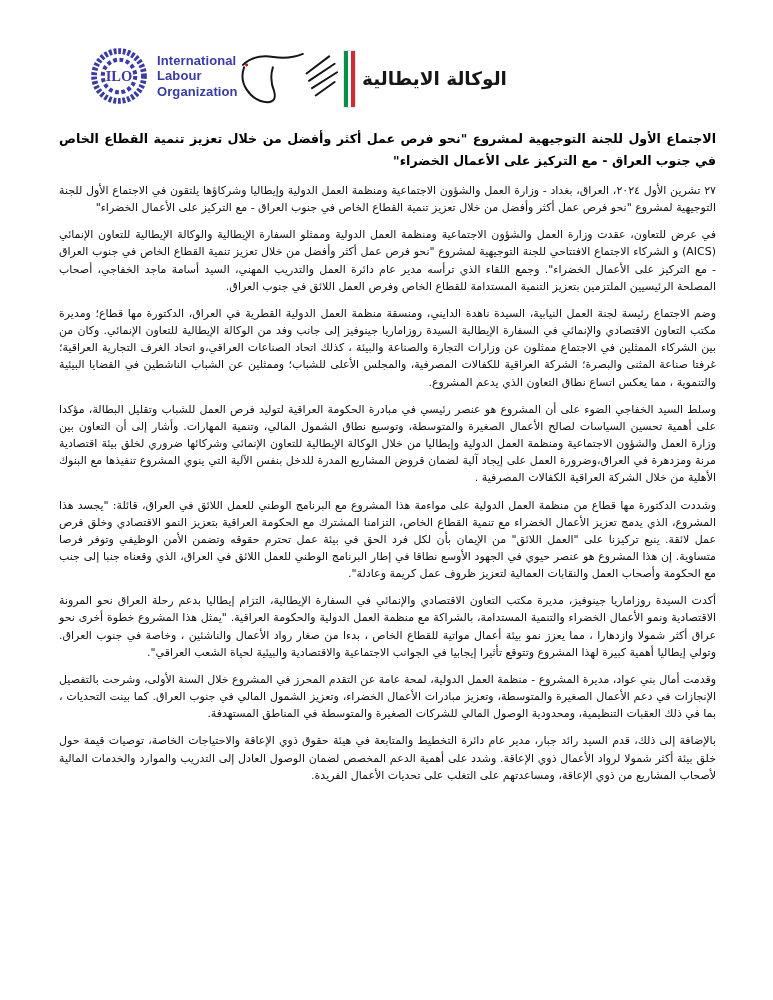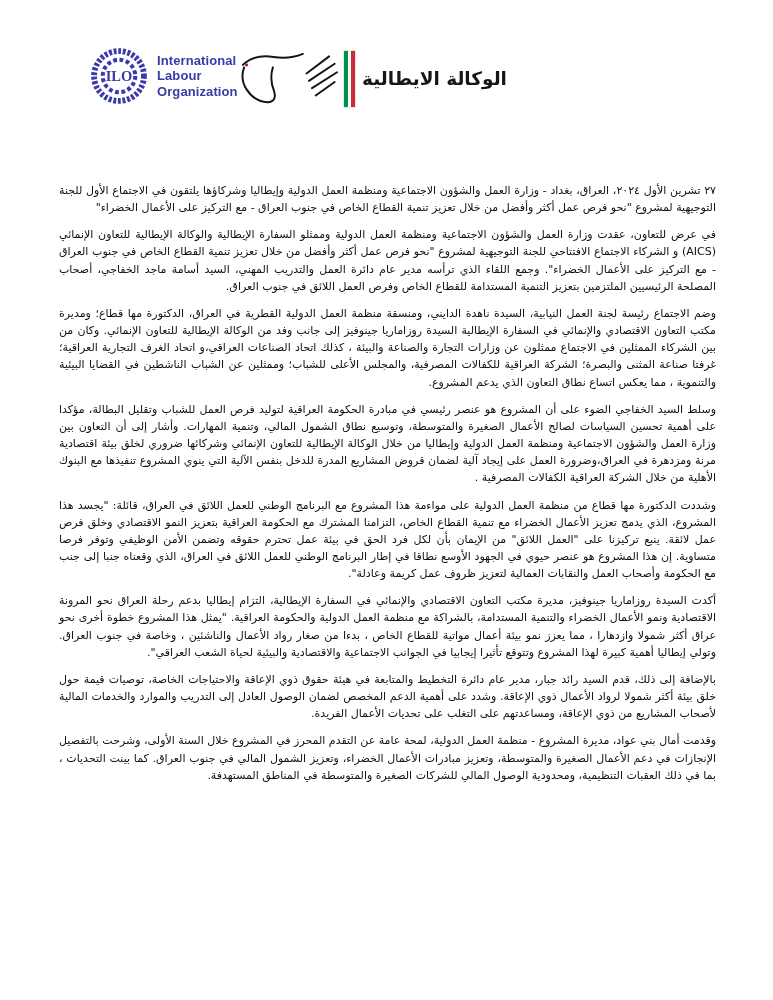--- a/index.html
+++ b/index.html
@@ -109,25 +109,26 @@
     <div class="flag-bar">
       <span style="background:#009246"></span>
       <span style="background:#ffffff"></span>
       <span style="background:#ce2b37"></span>
     </div>
     <div class="aics-text">
       <div>الوكالة الايطالية</div>
     </div>
   </div>
 
+  <h1 class="doc-title">الاجتماع الأول للجنة التوجيهية لمشروع "نحو فرص عمل أكثر وأفضل من خلال تعزيز تنمية القطاع الخاص في جنوب العراق - مع التركيز على الأعمال الخضراء"</h1>
 
   <main class="doc-body">
     <p>٢٧ تشرين الأول ٢٠٢٤، العراق، بغداد - وزارة العمل والشؤون الاجتماعية ومنظمة العمل الدولية وإيطاليا وشركاؤها يلتقون في الاجتماع الأول للجنة التوجيهية لمشروع "نحو فرص عمل أكثر وأفضل من خلال تعزيز تنمية القطاع الخاص في جنوب العراق - مع التركيز على الأعمال الخضراء"</p>
     <p>في عرض للتعاون، عقدت وزارة العمل والشؤون الاجتماعية ومنظمة العمل الدولية وممثلو السفارة الإيطالية والوكالة الإيطالية للتعاون الإنمائي (AICS) و الشركاء الاجتماع الافتتاحي للجنة التوجيهية لمشروع "نحو فرص عمل أكثر وأفضل من خلال تعزيز تنمية القطاع الخاص في جنوب العراق - مع التركيز على الأعمال الخضراء". وجمع اللقاء الذي ترأسه مدير عام دائرة العمل والتدريب المهني، السيد أسامة ماجد الخفاجي، أصحاب المصلحة الرئيسيين الملتزمين بتعزيز التنمية المستدامة للقطاع الخاص وفرص العمل اللائق في جنوب العراق.</p>
     <p>وضم الاجتماع رئيسة لجنة العمل النيابية، السيدة ناهدة الدايني، ومنسقة منظمة العمل الدولية القطرية في العراق، الدكتورة مها قطاع؛ ومديرة مكتب التعاون الاقتصادي والإنمائي في السفارة الإيطالية السيدة روزاماريا جينوفيز إلى جانب وفد من الوكالة الإيطالية للتعاون الإنمائي. وكان من بين الشركاء الممثلين في الاجتماع ممثلون عن وزارات التجارة والصناعة والبيئة ، كذلك اتحاد الصناعات العراقي،و اتحاد الغرف التجارية العراقية؛ غرفتا صناعة المثنى والبصرة؛ الشركة العراقية للكفالات المصرفية، والمجلس الأعلى للشباب؛ وممثلين عن الشباب الناشطين في القضايا البيئية والتنموية ، مما يعكس اتساع نطاق التعاون الذي يدعم المشروع.</p>
     <p>وسلط السيد الخفاجي الضوء على أن المشروع هو عنصر رئيسي في مبادرة الحكومة العراقية لتوليد فرص العمل للشباب وتقليل البطالة، مؤكدا على أهمية تحسين السياسات لصالح الأعمال الصغيرة والمتوسطة، وتوسيع نطاق الشمول المالي، وتنمية المهارات. وأشار إلى أن التعاون بين وزارة العمل والشؤون الاجتماعية ومنظمة العمل الدولية وإيطاليا من خلال الوكالة الإيطالية للتعاون الإنمائي وشركائها ضروري لخلق بيئة اقتصادية مرنة ومزدهرة في العراق،وضرورة العمل على إيجاد آلية لضمان قروض المشاريع المدرة للدخل بنفس الآلية التي ينوي المشروع تنفيذها مع البنوك الأهلية من خلال الشركة العراقية الكفالات المصرفية .</p>
     <p>وشددت الدكتورة مها قطاع من منظمة العمل الدولية على مواءمة هذا المشروع مع البرنامج الوطني للعمل اللائق في العراق، قائلة: "يجسد هذا المشروع، الذي يدمج تعزيز الأعمال الخضراء مع تنمية القطاع الخاص، التزامنا المشترك مع الحكومة العراقية بتعزيز النمو الاقتصادي وخلق فرص عمل لائقة. ينبع تركيزنا على "العمل اللائق" من الإيمان بأن لكل فرد الحق في بيئة عمل تحترم حقوقه وتضمن الأمن الوظيفي وتوفر فرصا متساوية. إن هذا المشروع هو عنصر حيوي في الجهود الأوسع نطاقا في إطار البرنامج الوطني للعمل اللائق في العراق، الذي وقعناه جنبا إلى جنب مع الحكومة وأصحاب العمل والنقابات العمالية لتعزيز ظروف عمل كريمة وعادلة".</p>
     <p>أكدت السيدة روزاماريا جينوفيز، مديرة مكتب التعاون الاقتصادي والإنمائي في السفارة الإيطالية، التزام إيطاليا بدعم رحلة العراق نحو المرونة الاقتصادية ونمو الأعمال الخضراء والتنمية المستدامة، بالشراكة مع منظمة العمل الدولية والحكومة العراقية. "يمثل هذا المشروع خطوة أخرى نحو عراق أكثر شمولا وازدهارا ، مما يعزز نمو بيئة أعمال مواتية للقطاع الخاص ، بدءا من صغار رواد الأعمال والناشئين ، وخاصة في جنوب العراق. وتولي إيطاليا أهمية كبيرة لهذا المشروع وتتوقع تأثيرا إيجابيا في الجوانب الاجتماعية والاقتصادية والبيئية لحياة الشعب العراقي".</p>
+    <p>وقدمت أمال بني عواد، مديرة المشروع - منظمة العمل الدولية، لمحة عامة عن التقدم المحرز في المشروع خلال السنة الأولى، وشرحت بالتفصيل الإنجازات في دعم الأعمال الصغيرة والمتوسطة، وتعزيز مبادرات الأعمال الخضراء، وتعزيز الشمول المالي في جنوب العراق. كما بينت التحديات ، بما في ذلك العقبات التنظيمية، ومحدودية الوصول المالي للشركات الصغيرة والمتوسطة في المناطق المستهدفة.</p>
     <p>بالإضافة إلى ذلك، قدم السيد رائد جبار، مدير عام دائرة التخطيط والمتابعة في هيئة حقوق ذوي الإعاقة والاحتياجات الخاصة، توصيات قيمة حول خلق بيئة أكثر شمولا لرواد الأعمال ذوي الإعاقة. وشدد على أهمية الدعم المخصص لضمان الوصول العادل إلى التدريب والموارد والخدمات المالية لأصحاب المشاريع من ذوي الإعاقة، ومساعدتهم على التغلب على تحديات الأعمال الفريدة.</p>
-    <p>وقدمت أمال بني عواد، مديرة المشروع - منظمة العمل الدولية، لمحة عامة عن التقدم المحرز في المشروع خلال السنة الأولى، وشرحت بالتفصيل الإنجازات في دعم الأعمال الصغيرة والمتوسطة، وتعزيز مبادرات الأعمال الخضراء، وتعزيز الشمول المالي في جنوب العراق. كما بينت التحديات ، بما في ذلك العقبات التنظيمية، ومحدودية الوصول المالي للشركات الصغيرة والمتوسطة في المناطق المستهدفة.</p>
   </main>
 
 </div>
 
 </body></html>

